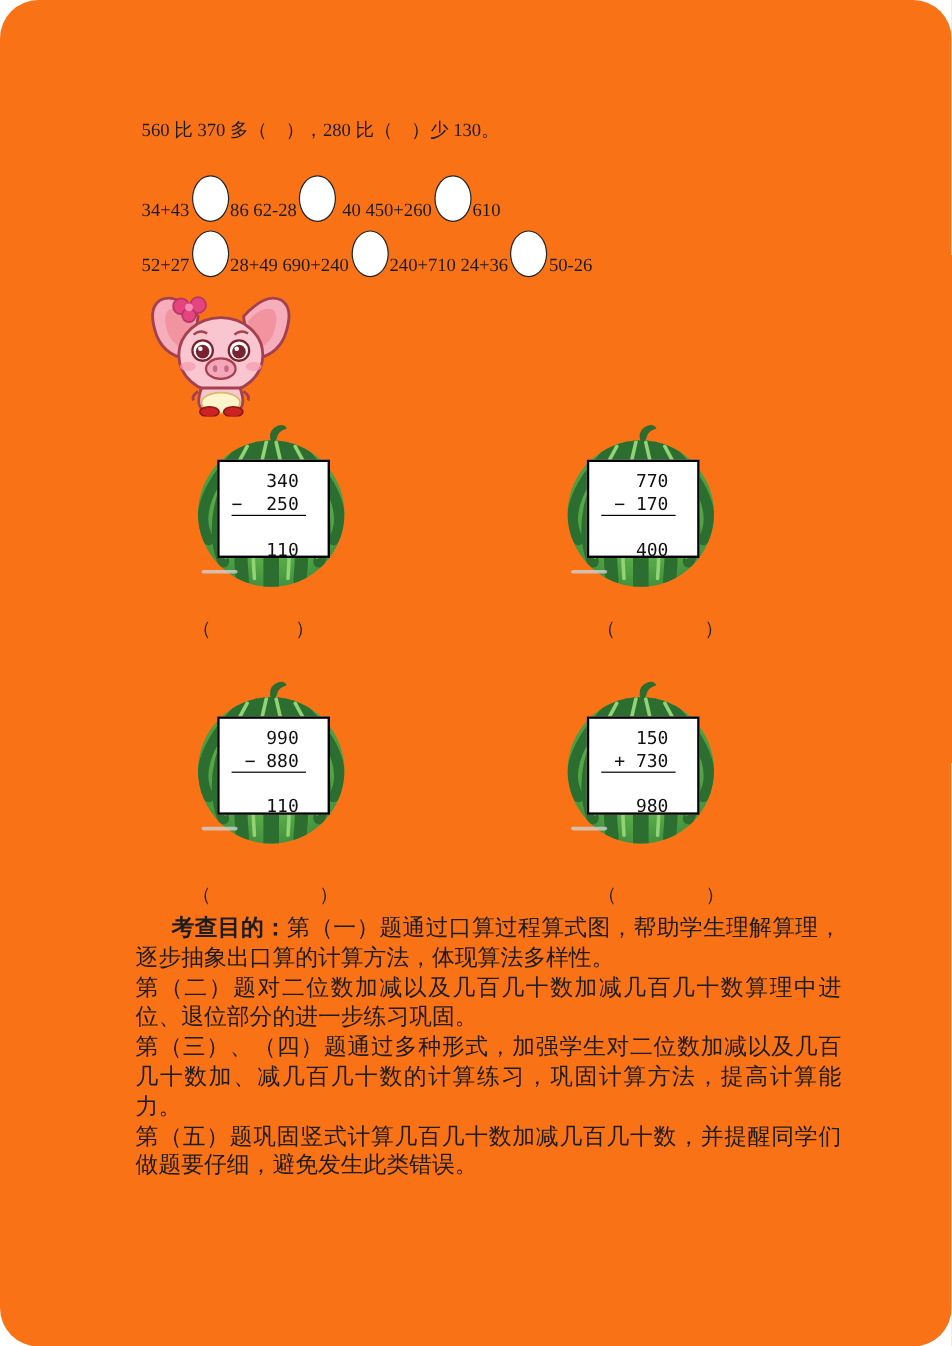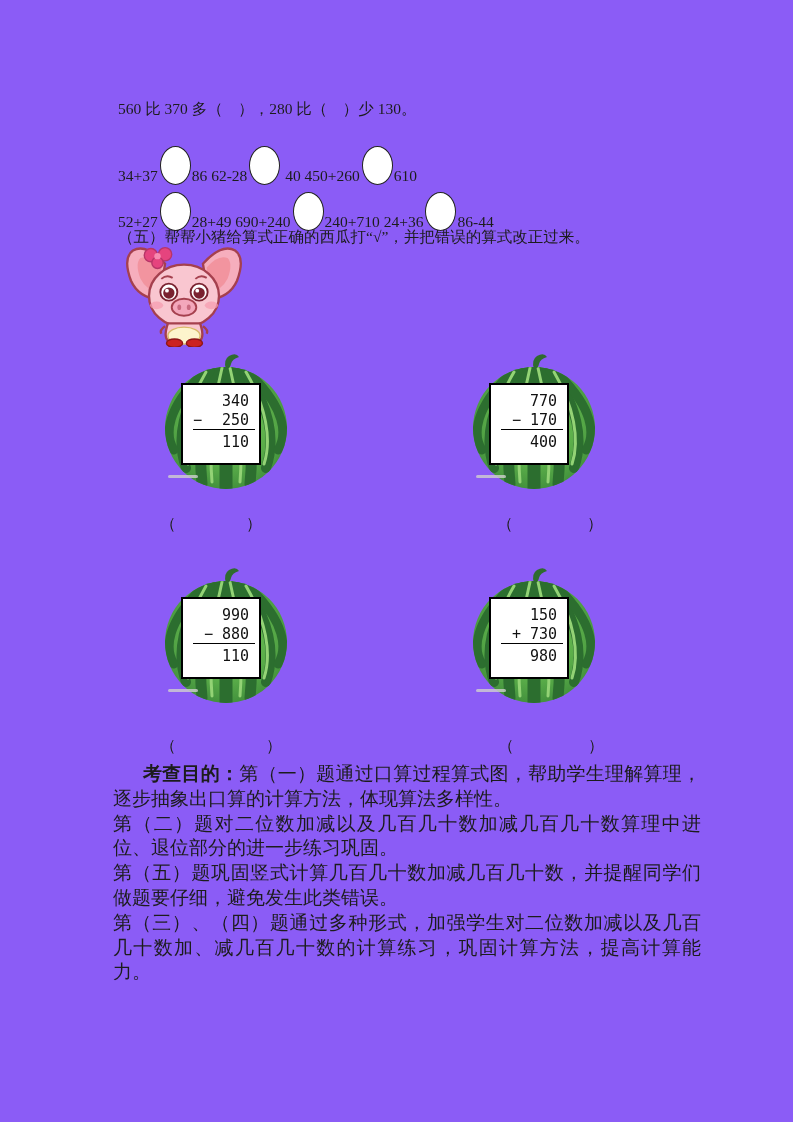--- a/index.html
+++ b/index.html
@@ -1,81 +1,80 @@
 <!DOCTYPE html>
 <html><head>
 <meta charset="utf-8">
 <style>
   html,body{margin:0;padding:0;background:#ffffff;}
   .page{
-    position:relative;width:793px;height:1122px;background:#8b5cf6;overflow:hidden;
-    font-family:"Liberation Serif","DejaVu Serif",serif;color:#1c1c1c;
+    position:relative;width:793px;height:1122px;background:#f97316;overflow:hidden;
+    font-family:"Liberation Serif","DejaVu Serif",serif;color:#1c1c1c;border-radius:32px;
   }
   .abs{position:absolute;}
   .txt{font-size:15.5px;line-height:22px;white-space:pre;}
   
   .cmp-row{display:flex;align-items:flex-end;height:40px;font-size:15.5px;}
   .cmp-row .seg{white-space:pre;line-height:20px;}
   .cmp-circle{
     display:inline-block;width:29px;height:37px;border:1.3px solid #222;
     border-radius:50%;background:#fff;margin:0 1px 1px 2px;flex:0 0 auto;
   }
   
   .melon{position:absolute;width:140px;height:140px;}
   .melon svg{position:absolute;left:0;top:0;}
   .vbox{
-    position:absolute;left:25px;top:31px;width:80px;height:82px;background:#fff;
+    position:absolute;left:25px;top:31px;width:94px;height:82px;background:#fff;
     border:2px solid #000;box-sizing:border-box;padding-top:6px;
     font-family:"DejaVu Sans Mono",monospace;font-size:15px;color:#111;
   }
   .vrow{display:flex;width:62px;margin:0 auto 0 10px;height:19px;align-items:center;}
   .vsign{width:20px;text-align:right;}
   .sign-gap .vsign{text-align:left;}
   .vnum{width:36px;text-align:right;padding-right:4px;}
   .vrow.rule{border-bottom:1.6px solid #000;}
-  .vrow.res{margin-top:2px;}
+  .vrow.res{margin-top:18px;}
   .wmark{position:absolute;left:12px;bottom:14px;width:30px;height:3px;background:#cfcfcf;opacity:.8;border-radius:2px;}
   
   .paren-pair{position:absolute;display:flex;justify-content:space-between;font-size:16px;color:#222;}
   
   .notes{position:absolute;left:113px;top:762px;width:588px;font-size:19px;line-height:24.8px;text-align:justify;}
   .notes p{margin:0;}
   .notes p.indent{text-indent:30px;}
   .notes b{font-weight:bold;}
   .notes p.prewrap{white-space:pre-wrap;}
 </style>
 </head>
 <body>
 
 <div class="page">
 
   <div class="abs txt" style="left:118px;top:98px;">560 比 370 多（　），280 比（　）少 130。</div>
 
 
   <div class="abs cmp-row" style="left:118px;top:146px;">
-    <span class="seg">34+37</span>
+    <span class="seg">34+43</span>
     <span class="cmp-circle"></span>
     <span class="seg">86 62-28</span>
     <span class="cmp-circle"></span>
     <span class="seg"> 40 450+260</span>
     <span class="cmp-circle"></span>
     <span class="seg">610</span>
   </div>
 
   <div class="abs cmp-row" style="left:118px;top:192px;">
     <span class="seg">52+27</span>
     <span class="cmp-circle"></span>
     <span class="seg">28+49 690+240</span>
     <span class="cmp-circle"></span>
     <span class="seg">240+710 24+36</span>
     <span class="cmp-circle"></span>
-    <span class="seg">86-44</span>
-  </div>
-
-  <div class="abs txt" style="left:118px;top:226px;">（五）帮帮小猪给算式正确的西瓜打“√”，并把错误的算式改正过来。</div>
+    <span class="seg">50-26</span>
+  </div>
+
 
   <svg class="abs" style="left:108px;top:241px;" width="152" height="106" viewBox="0 0 160 112">
     <g>
       <path d="M60,24 Q40,2 26,10 Q15,18 24,42 Q32,60 54,62 Z" fill="#f6aebd" stroke="#a5404e" stroke-width="2.5"></path>
       <path d="M100,24 Q120,2 134,10 Q145,18 136,42 Q128,60 106,62 Z" fill="#f6aebd" stroke="#a5404e" stroke-width="2.5"></path>
       <path d="M56,28 Q44,14 34,18 Q28,24 34,40 Q40,52 54,55 Z" fill="#f2949f"></path>
       <path d="M104,28 Q116,14 126,18 Q132,24 126,40 Q120,52 106,55 Z" fill="#f2949f"></path>
     </g>
     <ellipse cx="80" cy="58" rx="37" ry="33" fill="#f9c6d0" stroke="#a5404e" stroke-width="2.5"></ellipse>
     <g>
@@ -290,17 +289,17 @@
     <span>）</span>
   </div>
   <div class="paren-pair" style="left:498px;top:736px;width:106px;">
     <span>（</span>
     <span>）</span>
   </div>
 
   <div class="notes">
     <p class="indent"><b>考查目的：</b><span>第（一）题通过口算过程算式图，帮助学生理解算理，逐步抽象出口算的计算方法，体现算法多样性。</span></p>
     <p>第（二）题对二位数加减以及几百几十数加减几百几十数算理中进位、退位部分的进一步练习巩固。</p>
+    <p>第（三）、（四）题通过多种形式，加强学生对二位数加减以及几百几十数加、减几百几十数的计算练习，巩固计算方法，提高计算能力。</p>
     <p>第（五）题巩固竖式计算几百几十数加减几百几十数，并提醒同学们做题要仔细，避免发生此类错误。</p>
-    <p>第（三）、（四）题通过多种形式，加强学生对二位数加减以及几百几十数加、减几百几十数的计算练习，巩固计算方法，提高计算能力。</p>
   </div>
 
 </div>
 
 </body></html>

